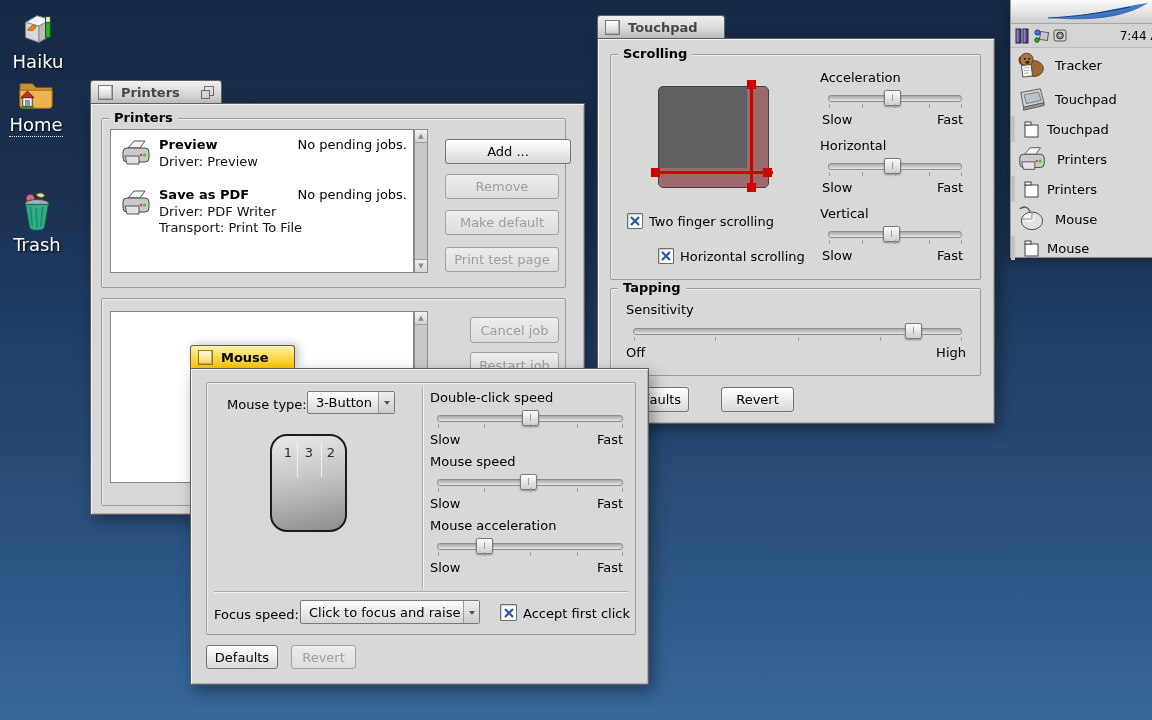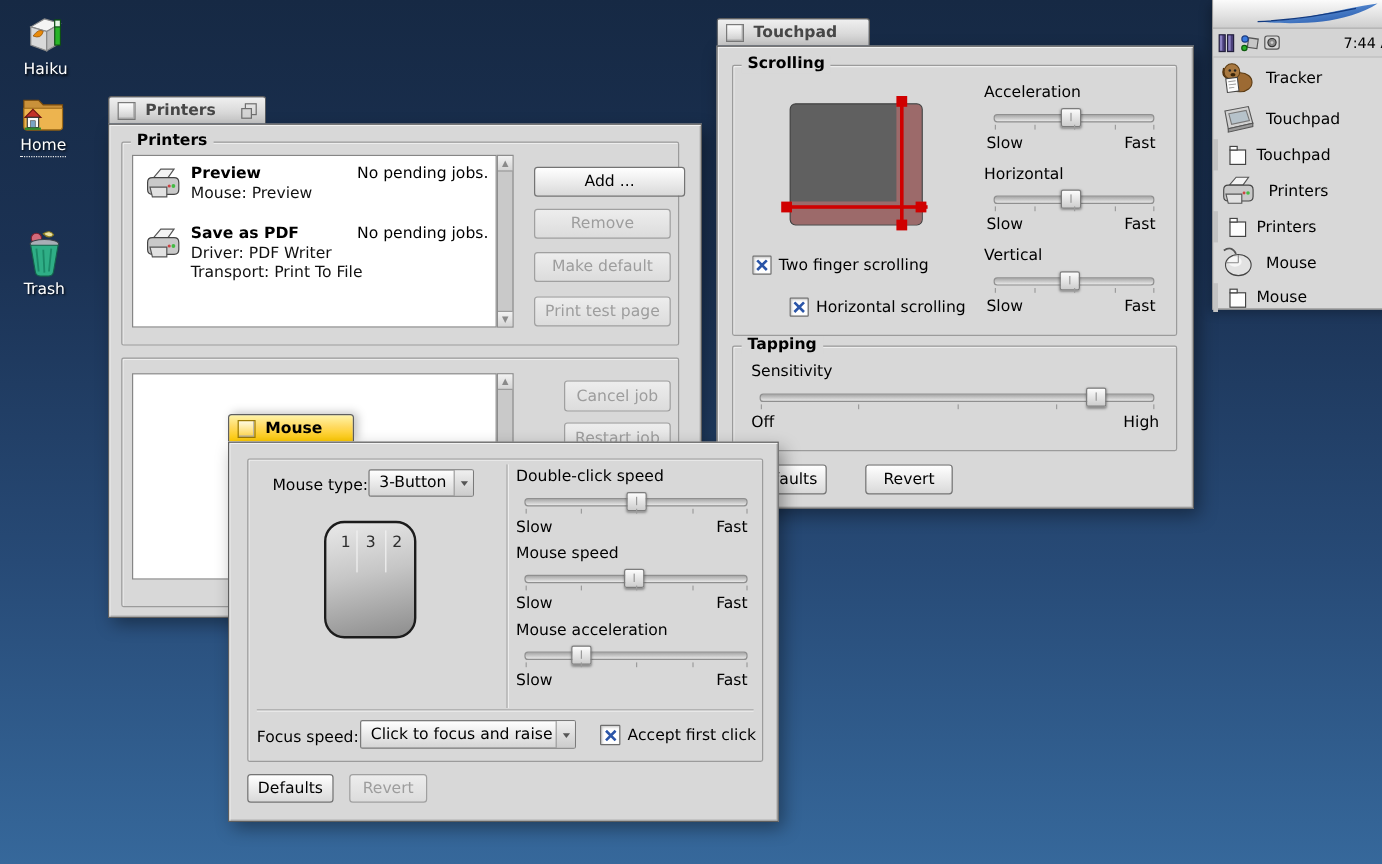--- a/index.html
+++ b/index.html
@@ -79,21 +79,21 @@
   .db-time{margin-left:auto;font-size:12px;padding-right:5px;}
   .db-handle{position:absolute;right:1px;top:2px;bottom:2px;width:3px;
     background-image:repeating-linear-gradient(#969696 0 1px,transparent 1px 3px);}
   .db-app{height:34px;display:flex;align-items:center;gap:9px;padding:0 5px;position:relative;}
   .db-sub{height:26px;display:flex;align-items:center;gap:8px;padding:0 5px 0 9px;position:relative;
     border-left:4px solid #c3c3c3;box-sizing:border-box;}
   .db-sub.last{height:24px;}
   .db-chevron{position:absolute;right:6px;top:50%;margin-top:-3px;}
   
   .dicon{position:absolute;width:66px;display:flex;flex-direction:column;align-items:center;gap:2px;}
-  .dlbl{color:#fff;font-size:13px;text-shadow:1px 1px 2px rgba(0,0,0,.95);}
+  .dlbl{color:#fff;font-size:18px;text-shadow:1px 1px 2px rgba(0,0,0,.95);}
   .dlbl.selected{border-bottom:1px dotted #e8e8e8;padding-bottom:1px;}
 </style>
 </head>
 <body>
 
 <div class="desktop">
 
   <div class="dicon" style="left:5px;top:11px;">
     <svg width="38" height="38" viewBox="0 0 40 40">
       <path d="M7 12 L19 5 L33 9 L21 16 Z" fill="#f4f4f4" stroke="#8a8a8a"></path>
@@ -145,21 +145,21 @@
 
         <svg style="position:absolute;left:8px;top:8px;" width="34" height="30" viewBox="0 0 34 30">
           <path d="M9 10 L15 3 L26 3 L21 10 Z" fill="#f4f4f4" stroke="#555"></path>
           <path d="M4 14 q0-4 4-4 h18 q4 0 4 4 v6 q0 4 -4 4 H8 q-4 0 -4 -4 Z" fill="#c9c9c9" stroke="#444"></path>
           <path d="M6 18 h14 v8 h-12 Z" fill="#e2e2e2" stroke="#555"></path>
           <circle cx="25.5" cy="17" r="1.6" fill="#44bb44"></circle>
             <circle cx="22" cy="17" r="1.3" fill="#cc4444"></circle>
         </svg>
         <span class="pentry-name" style="left:48px;top:7px;">Preview</span>
         <span class="pentry-status" style="left:186px;top:7px;width:110px;">No pending jobs.</span>
-        <span class="pentry-sub" style="left:48px;top:24px;">Mouse: Preview</span>
+        <span class="pentry-sub" style="left:48px;top:24px;">Driver: Preview</span>
 
         <svg style="position:absolute;left:8px;top:58px;" width="34" height="30" viewBox="0 0 34 30">
           <path d="M9 10 L15 3 L26 3 L21 10 Z" fill="#f4f4f4" stroke="#555"></path>
           <path d="M4 14 q0-4 4-4 h18 q4 0 4 4 v6 q0 4 -4 4 H8 q-4 0 -4 -4 Z" fill="#c9c9c9" stroke="#444"></path>
           <path d="M6 18 h14 v8 h-12 Z" fill="#e2e2e2" stroke="#555"></path>
           <circle cx="25.5" cy="17" r="1.6" fill="#44bb44"></circle>
             <circle cx="22" cy="17" r="1.3" fill="#cc4444"></circle>
         </svg>
         <span class="pentry-name" style="left:48px;top:57px;">Save as PDF</span>
         <span class="pentry-status" style="left:186px;top:57px;width:110px;">No pending jobs.</span>

